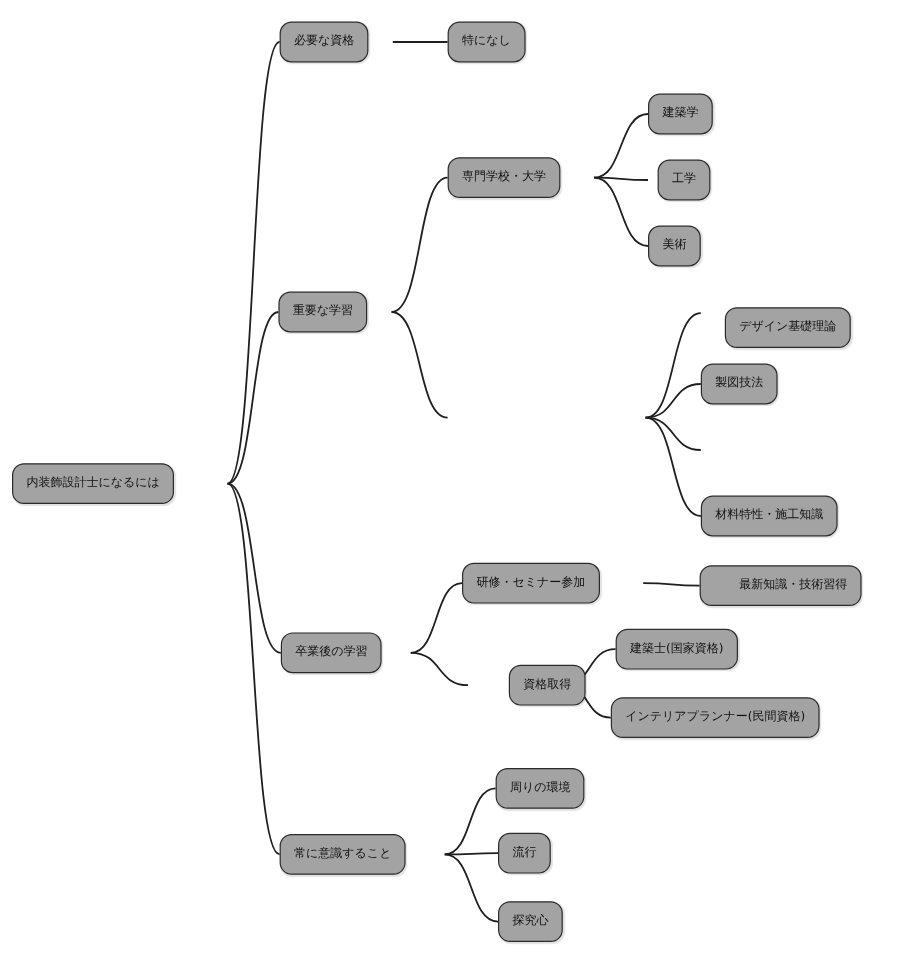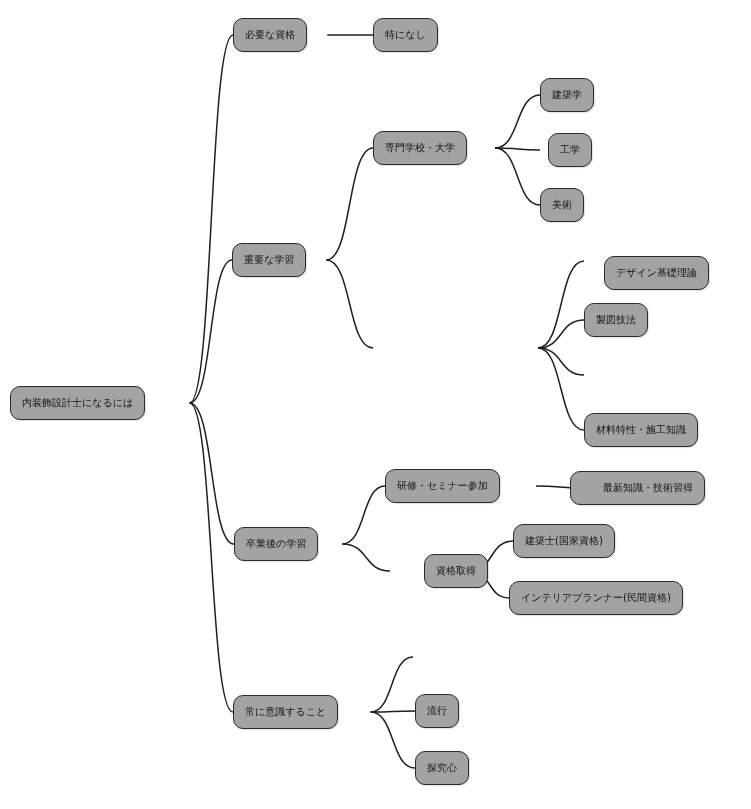--- a/index.html
+++ b/index.html
@@ -94,28 +94,29 @@
 
   <div class="node" style="left:584px; top:303px;">製図技法</div>
 
 
   <div class="node" style="left:584px; top:413px;">材料特性・施工知識</div>
 
   <div class="node" style="left:234px; top:527px;">卒業後の学習</div>
 
   <div class="node" style="left:385px; top:469px;">研修・セミナー参加</div>
 
-  <div class="node" style="left:570px; top:471px;padding-left:32px;">最新知識・技術習得</div>
+  <div class="node" style="left:583px; top:471px;padding-left:32px;">最新知識・技術習得</div>
 
   <div class="node" style="left:390px; top:554px;margin-left:34px;">資格取得</div>
 
   <div class="node" style="left:513px; top:524px;">建築士(国家資格)</div>
 
   <div class="node" style="left:509px; top:581px;">インテリアプランナー(民間資格)</div>
 
   <div class="node" style="left:233px; top:695px;">常に意識すること</div>
 
+  <div class="node" style="left:413px; top:640px;">周りの環境</div>
 
   <div class="node" style="left:415px; top:694px;">流行</div>
 
   <div class="node" style="left:415px; top:751px;">探究心</div>
 
 </div>
 
 </body></html>

